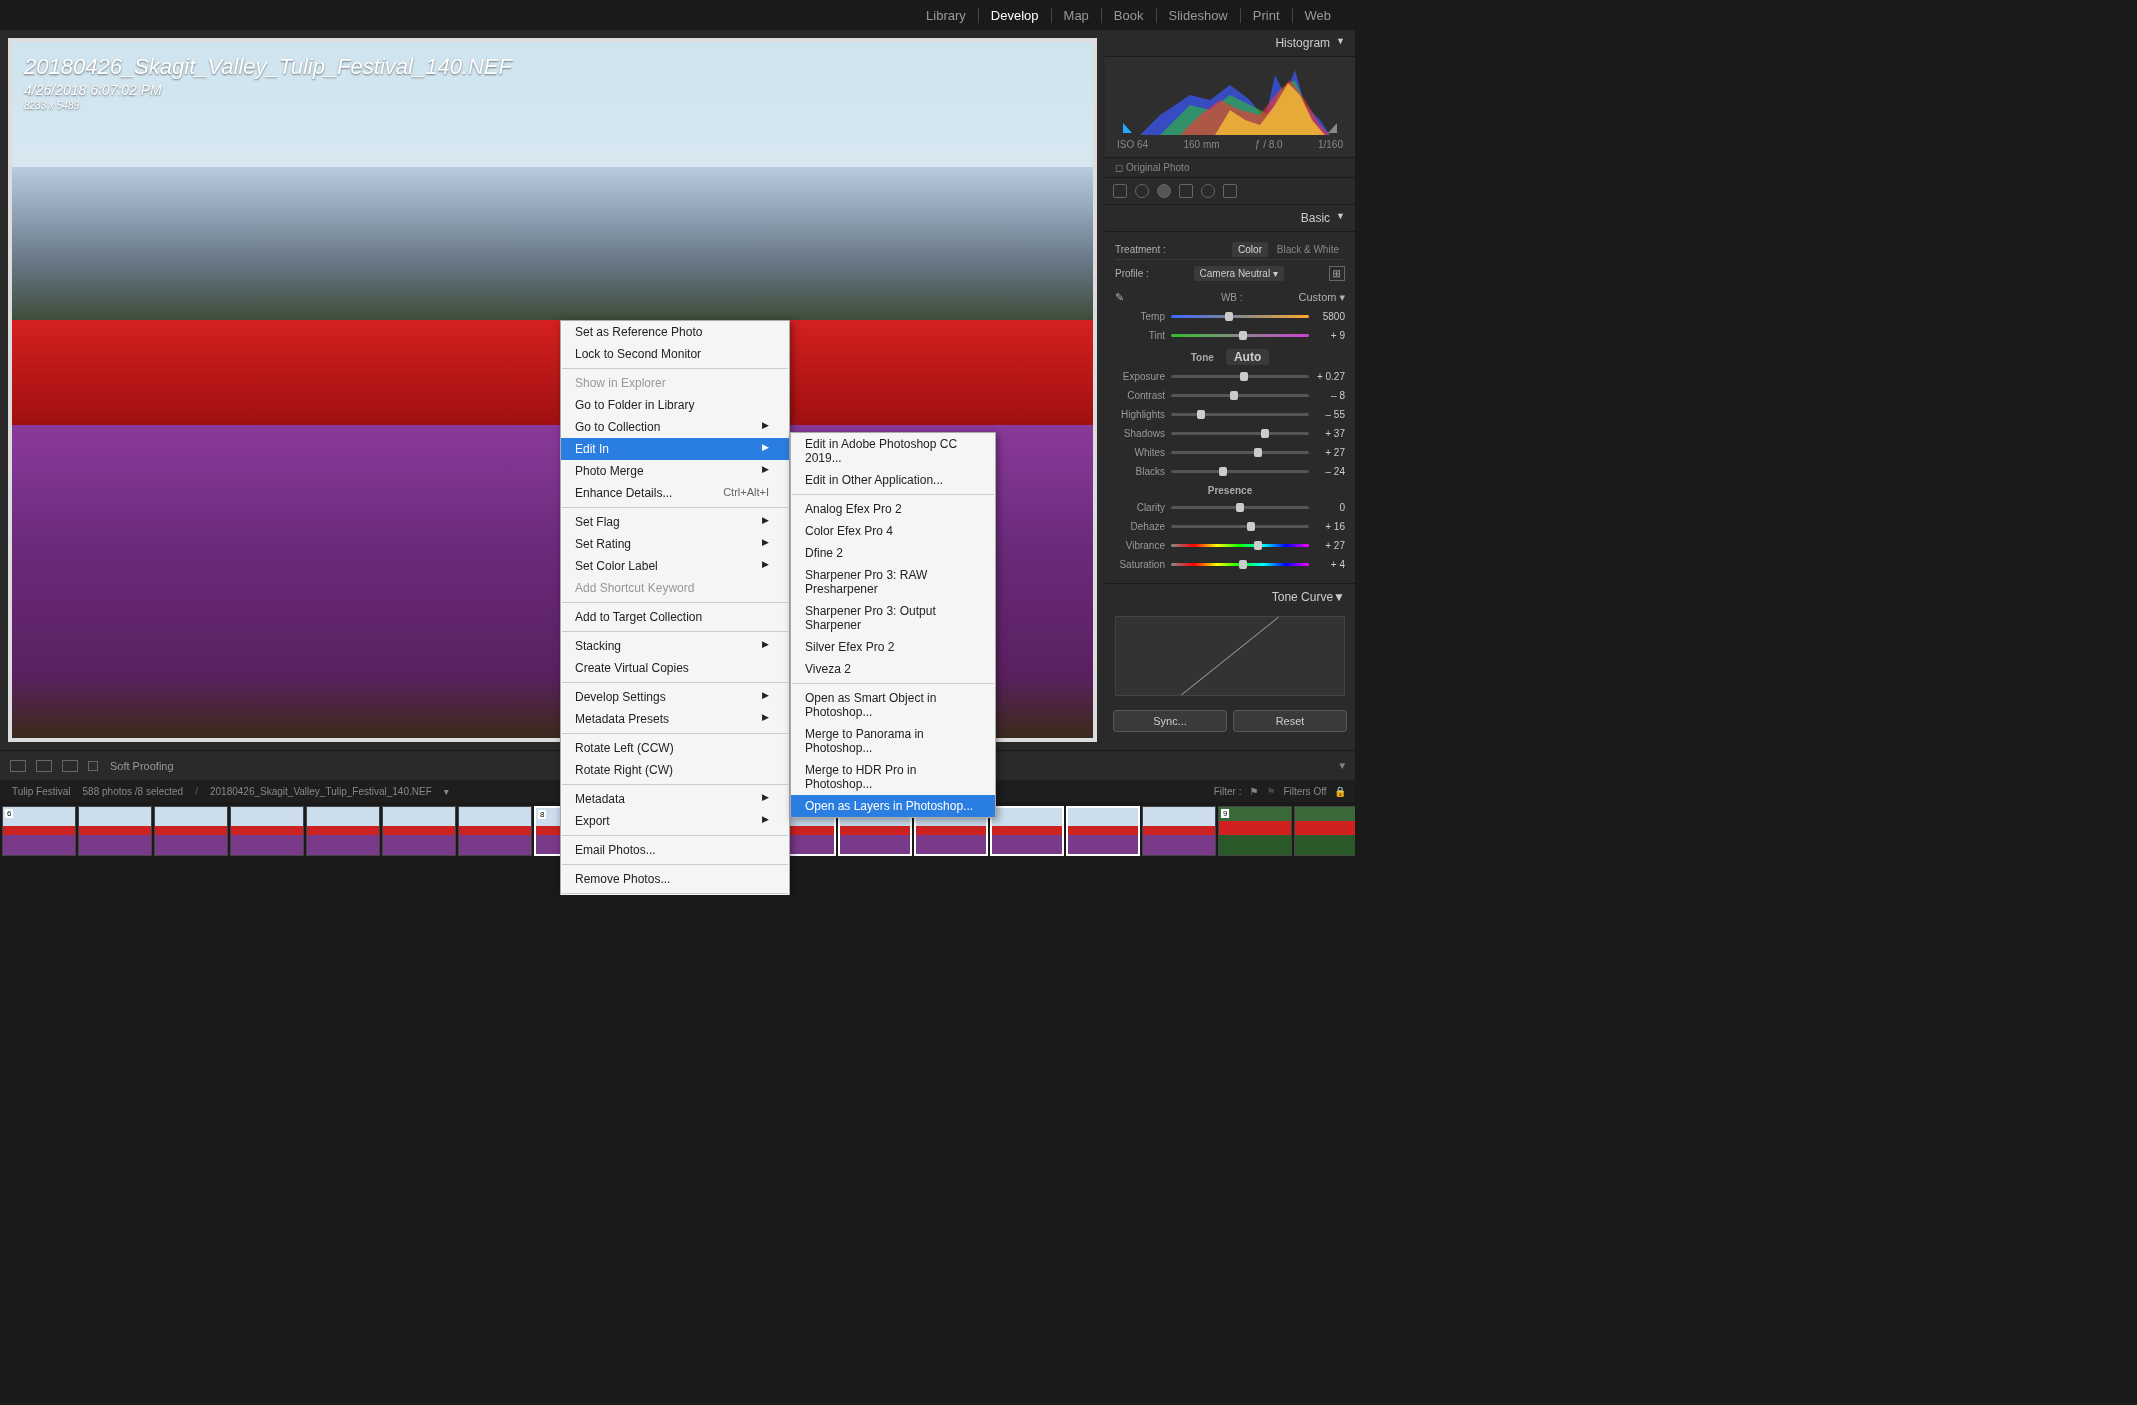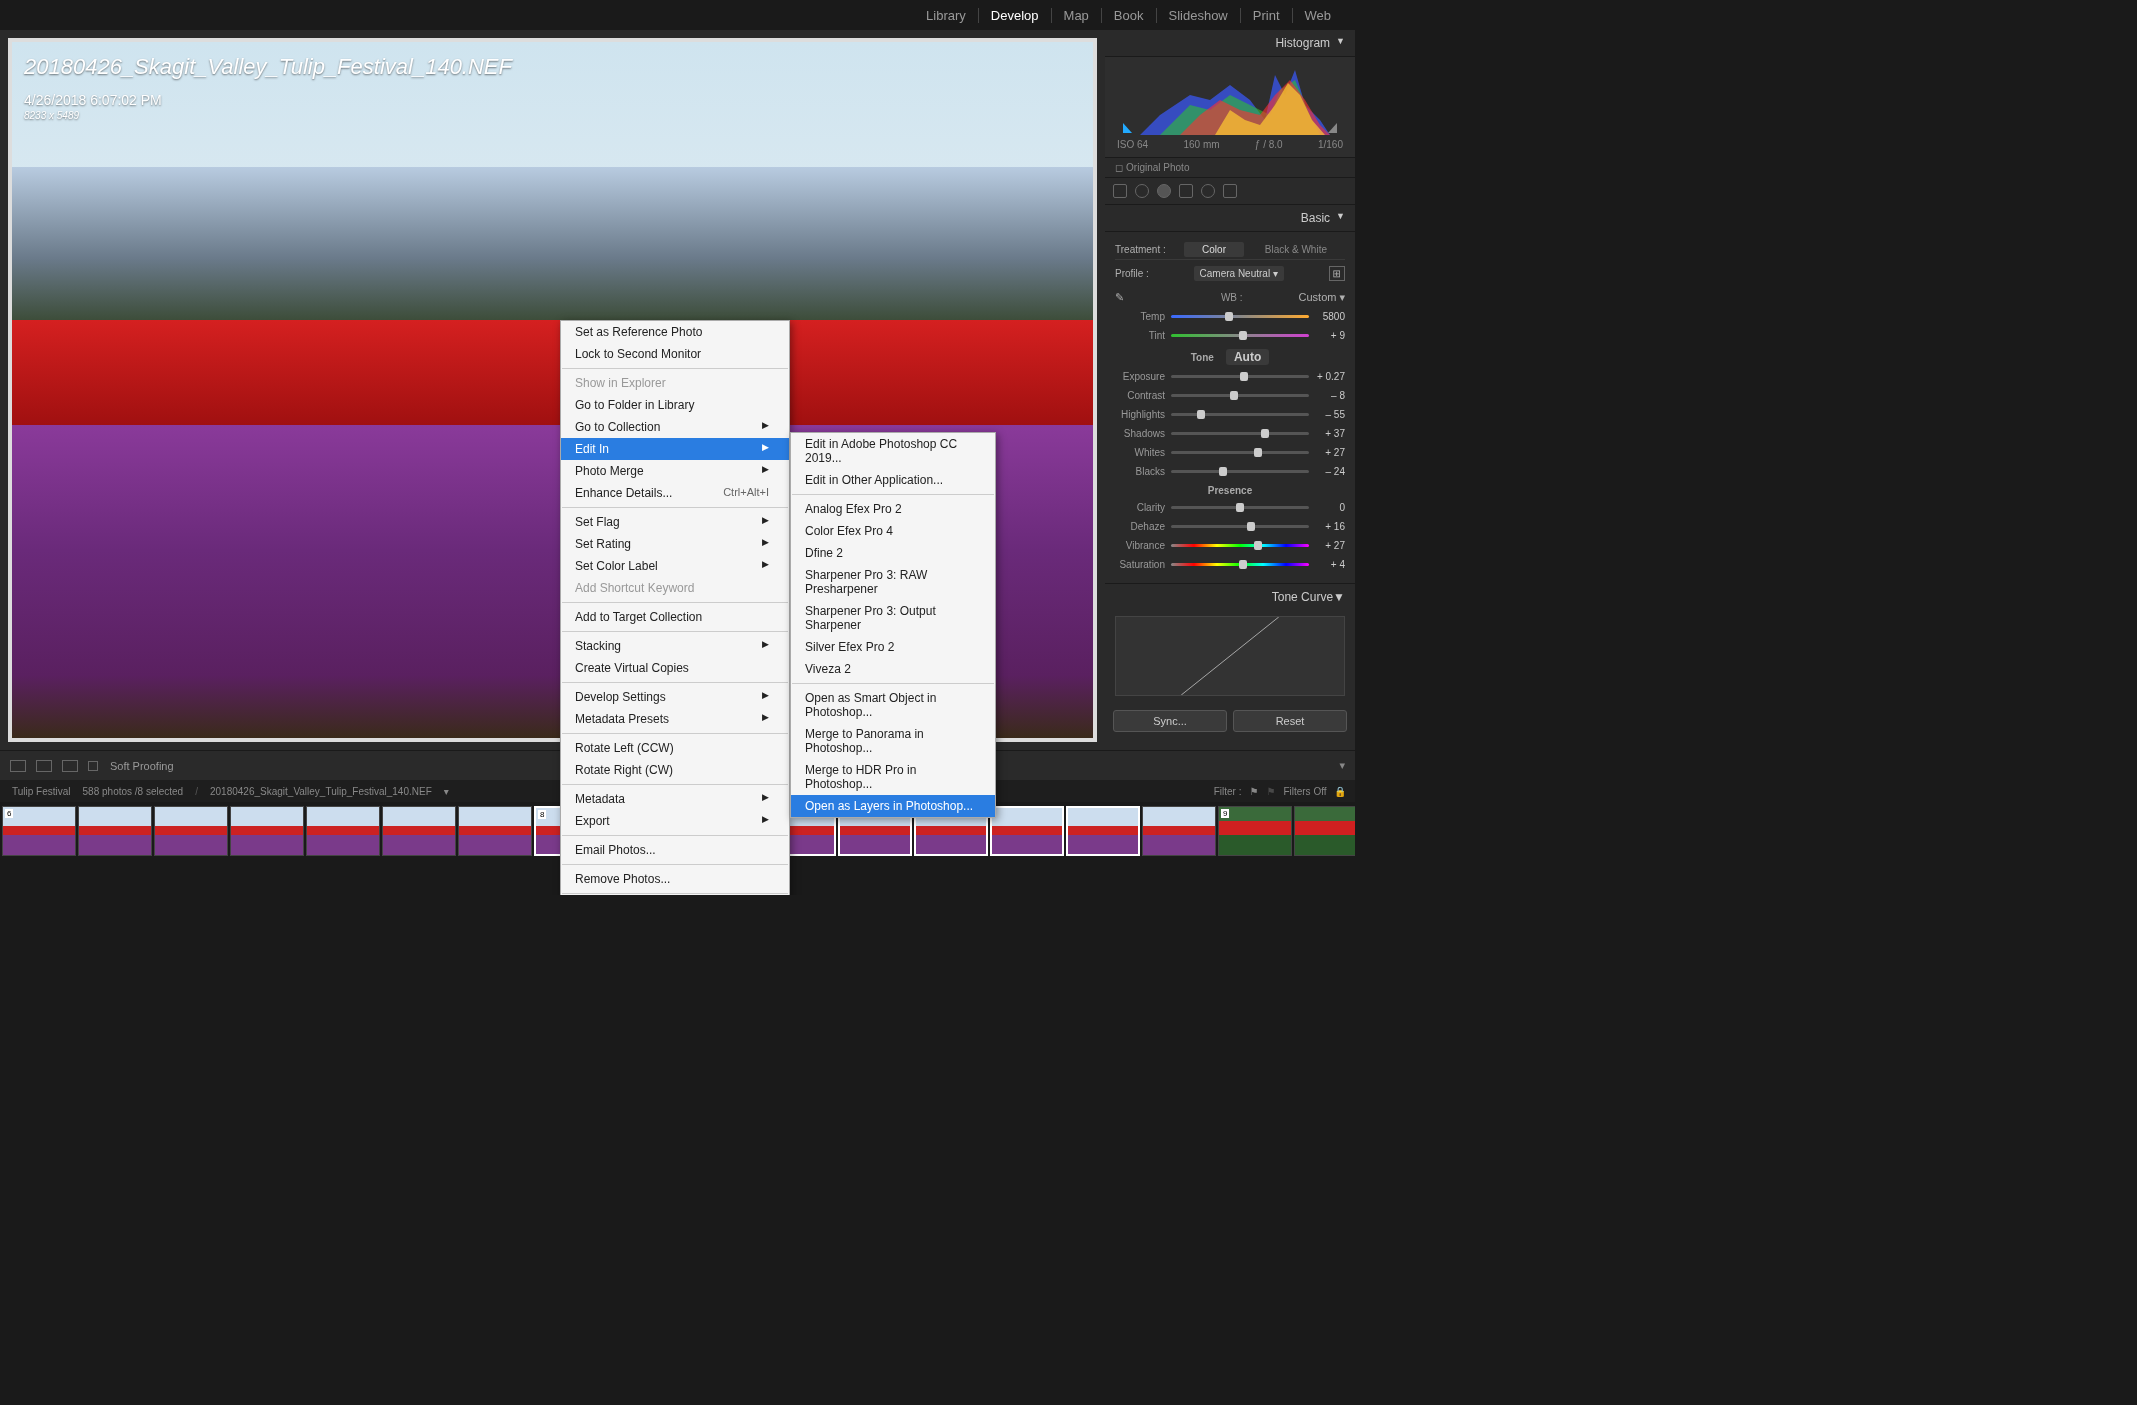--- a/index.html
+++ b/index.html
@@ -14,21 +14,21 @@
 
 .workspace { display: flex; height: 720px; }
 .main-view { flex: 1; background: #2a2a2a; padding: 8px; position: relative; }
 .photo-canvas { width: 100%; height: 100%; border: 4px solid #ddd; position: relative; overflow: hidden; }
 .photo-sky { position:absolute; top:0; left:0; right:0; height:40%; background: linear-gradient(#cfe4ef,#e0ecf2); }
 .photo-mtn { position:absolute; top:18%; left:0; right:0; height:22%; background: linear-gradient(#b8cbe0 0%, #6a7a8a 60%, #3d4d3a 100%); }
 .photo-red { position:absolute; top:40%; left:0; right:0; height:15%; background: linear-gradient(#d52020,#a01010); }
 .photo-purple { position:absolute; top:55%; left:0; right:0; bottom:0; background: linear-gradient(#8a3a9a,#6a2a7a 40%, #5a2060 80%, #3a2a1a); }
 .overlay-info { position: absolute; top: 12px; left: 12px; color: #fff; text-shadow: 0 1px 2px rgba(0,0,0,.5); z-index:5; }
 .overlay-info .fn { font-size: 22px; font-style: italic; }
-.overlay-info .dt { font-size: 14px; margin-top: 12px; }
+.overlay-info .dt { font-size: 14px; font-style: italic; margin-top: 2px; }
 .overlay-info .dm { font-size: 10px; font-style: italic; margin-top: 2px; }
 
 
 .right-panel { width: 250px; background: #2a2a2a; display: flex; flex-direction: column; overflow: hidden; }
 .panel-header { display:flex; justify-content:flex-end; padding:6px 10px; color:#ccc; font-size:12px; border-bottom:1px solid #1a1a1a;}
 .panel-header .tri { margin-left:6px; font-size:9px; }
 .histogram { height: 100px; padding: 8px; position: relative; background:#2e2e2e; }
 .histo-svg { width:100%; height:70px; }
 .histo-meta { display:flex; justify-content:space-between; font-size:10px; color:#888; padding: 2px 4px; }
 .orig-photo { padding:4px 10px; font-size:10px; color:#888; border-top:1px solid #1a1a1a; border-bottom:1px solid #1a1a1a;}
@@ -38,21 +38,21 @@
 .brow { display: flex; justify-content: space-between; align-items: center; margin: 3px 0; height: 16px; }
 .brow .lbl { color: #999; font-size: 10px; min-width: 50px; text-align: right; }
 .brow .val { color: #ccc; font-size: 10px; min-width: 30px; text-align: right; }
 .slider { flex: 1; height: 3px; background: #555; margin: 0 6px; position: relative; border-radius:2px; }
 .slider.temp { background: linear-gradient(90deg,#3a6aff,#888,#ffaa30); }
 .slider.tint { background: linear-gradient(90deg,#30c030,#888,#d040d0); }
 .slider.sat { background: linear-gradient(90deg,#888,#f00,#ff0,#0f0,#0ff,#00f,#f0f); }
 .slider .knob { position:absolute; top:-3px; width:8px; height:9px; background:#ccc; border-radius:2px; transform:translateX(-50%); }
 .section-lbl { text-align:center; color:#aaa; font-size:10px; margin:6px 0 3px; display:flex; justify-content:center; align-items:center; gap:12px;font-weight:bold;}
 .treatment { display:flex; justify-content:space-between; padding:4px 0; border-bottom:1px solid #3a3a3a; margin-bottom:6px; font-size:10px;}
-.treatment .opts span { padding: 2px 18px; color:#888; }
+.treatment .opts span { padding: 2px 6px; color:#888; }
 .treatment .opts span.sel { color:#ddd; background:#3a3a3a; border-radius:2px; }
 .profile-row { display:flex; justify-content:space-between; align-items:center; font-size:10px; margin:4px 0 8px; }
 .profile-row .dd { background:#3a3a3a; padding:2px 6px; border-radius:2px; color:#ccc; }
 .auto-btn { background:#3a3a3a; padding:1px 8px; border-radius:3px; font-size:12px; color:#ccc; }
 .tone-curve-hdr { display:flex; justify-content:flex-end; padding:6px 10px; color:#ccc; border-top:1px solid #1a1a1a; font-size:12px;}
 .curve-box { height: 80px; margin: 6px 10px; border:1px solid #444; position:relative; background:#333;}
 .sync-row { display:flex; gap:6px; padding:8px;}
 .sync-row button { flex:1; background:#3a3a3a; border:1px solid #555; color:#ccc; padding:4px; border-radius:3px; font-size:11px; cursor:pointer;}
 
 

